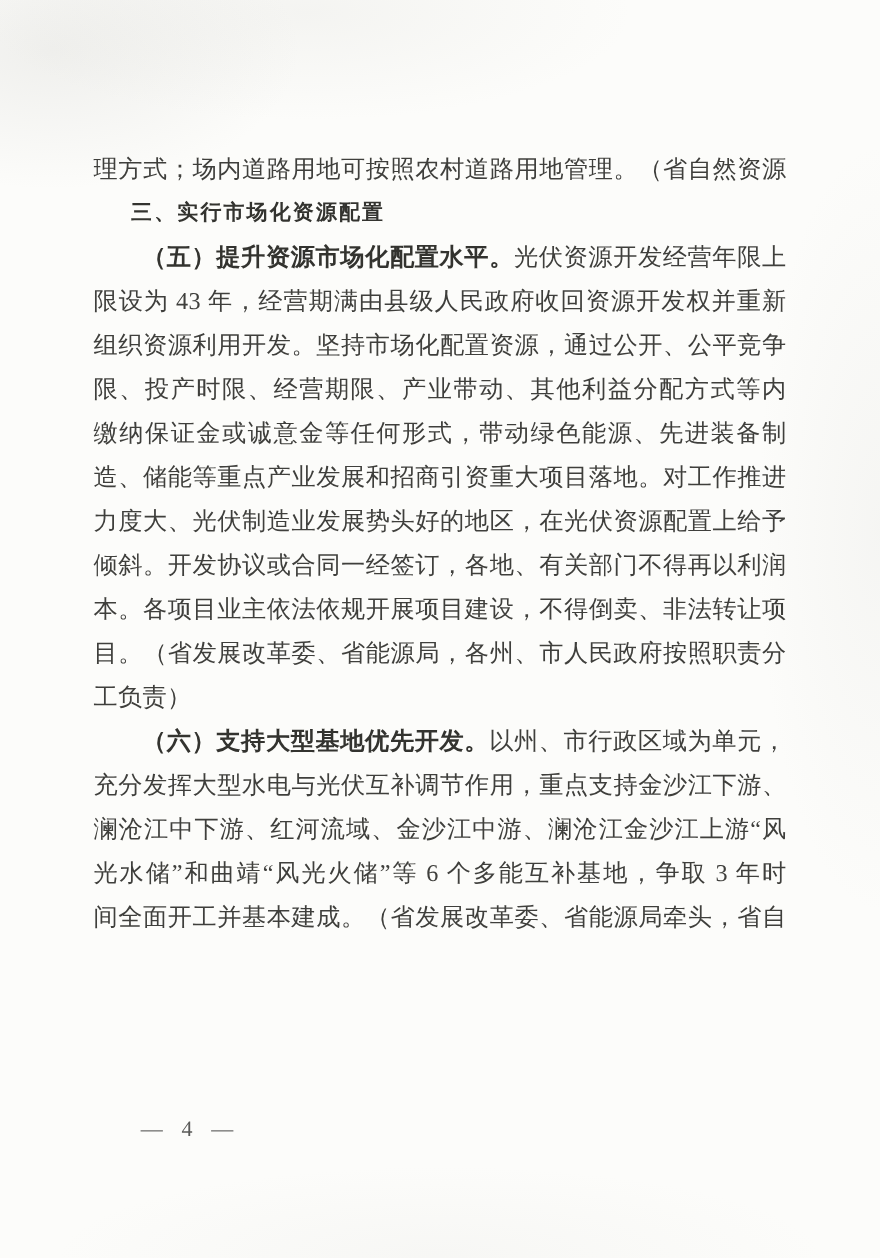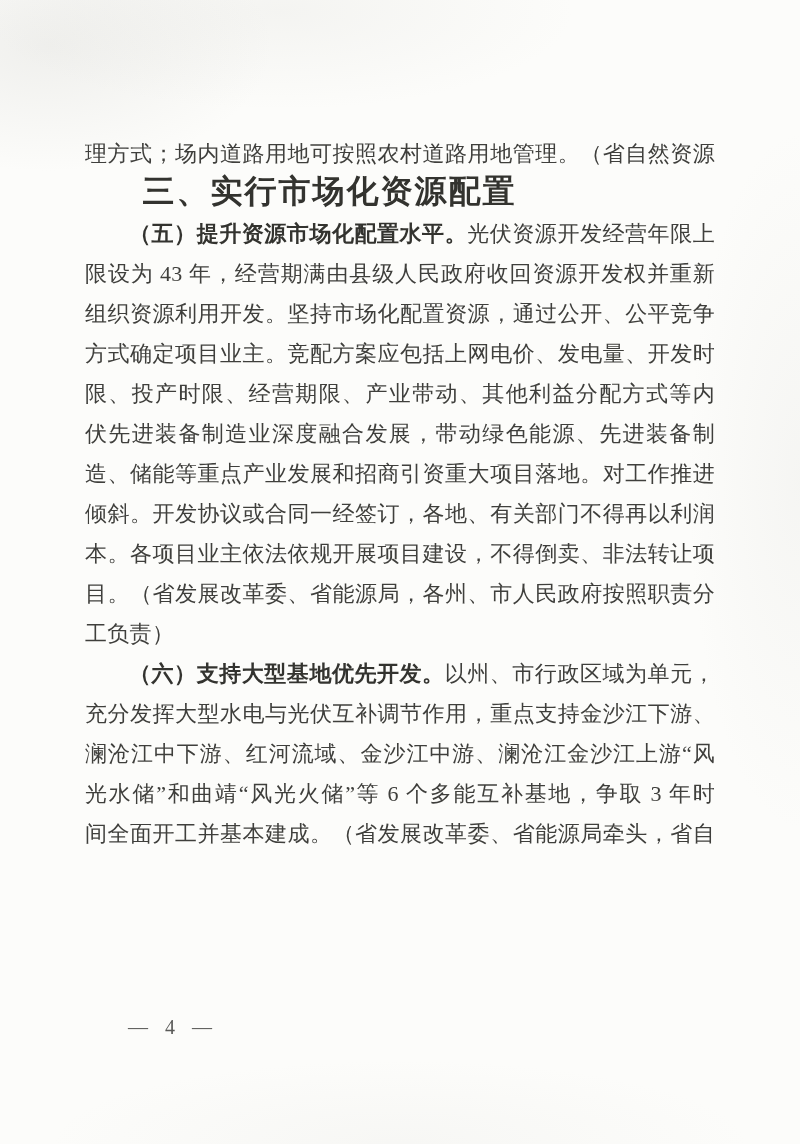--- a/index.html
+++ b/index.html
@@ -41,23 +41,23 @@
     letter-spacing: 0.3px;
   }
   .line.stretch {
     white-space: normal;
     text-align-last: justify;
   }
   .line.indent {
     text-indent: 2em;
   }
   .line.heading {
-    font-family: Liberation Mono, monospace;
+    font-family: Liberation Serif, serif;
     font-weight: 700;
-    font-size: 32px;
+    font-size: 19px;
     letter-spacing: 2px;
     color: #2f2f2c;
     text-indent: 1.8em;
   }
   .seg.bold {
     font-weight: 700;
     color: #33332f;
   }
   .page-number {
     position: absolute;
@@ -72,24 +72,24 @@
 </head>
 <body>
 
 <div class="scan-page">
   <div class="text-block" id="text-block">
       <div class="line stretch"><span class="seg">理方式；场内道路用地可按照农村道路用地管理。（省自然资源</span></div>
       <div class="line heading indent"><span class="seg bold">三、实行市场化资源配置</span></div>
       <div class="line indent stretch"><span class="seg bold">（五）提升资源市场化配置水平。</span><span class="seg">光伏资源开发经营年限上</span></div>
       <div class="line stretch"><span class="seg">限设为 43 年，经营期满由县级人民政府收回资源开发权并重新</span></div>
       <div class="line stretch"><span class="seg">组织资源利用开发。坚持市场化配置资源，通过公开、公平竞争</span></div>
-      <div class="line stretch"><span class="seg">方式确定项目业主。竞配方案应包括上网电价、发电量、开发时</span></div>
       <div class="line stretch"><span class="seg">限、投产时限、经营期限、产业带动、其他利益分配方式等内</span></div>
-      <div class="line stretch"><span class="seg">伏先进装备制造业深度融合发展，带动绿色能源、先进装备制</span></div>
+      <div class="line stretch"><span class="seg">缴纳保证金或诚意金等任何形式，带动绿色能源、先进装备制</span></div>
       <div class="line stretch"><span class="seg">造、储能等重点产业发展和招商引资重大项目落地。对工作推进</span></div>
+      <div class="line stretch"><span class="seg">力度大、光伏制造业发展势头好的地区，在光伏资源配置上给予</span></div>
       <div class="line stretch"><span class="seg">倾斜。开发协议或合同一经签订，各地、有关部门不得再以利润</span></div>
       <div class="line stretch"><span class="seg">本。各项目业主依法依规开展项目建设，不得倒卖、非法转让项</span></div>
       <div class="line stretch"><span class="seg">目。（省发展改革委、省能源局，各州、市人民政府按照职责分</span></div>
       <div class="line"><span class="seg">工负责）</span></div>
       <div class="line indent stretch"><span class="seg bold">（六）支持大型基地优先开发。</span><span class="seg">以州、市行政区域为单元，</span></div>
       <div class="line stretch"><span class="seg">充分发挥大型水电与光伏互补调节作用，重点支持金沙江下游、</span></div>
       <div class="line stretch"><span class="seg">澜沧江中下游、红河流域、金沙江中游、澜沧江金沙江上游“风</span></div>
       <div class="line stretch"><span class="seg">光水储”和曲靖“风光火储”等 6 个多能互补基地，争取 3 年时</span></div>
       <div class="line stretch"><span class="seg">间全面开工并基本建成。（省发展改革委、省能源局牵头，省自</span></div>
     </div>

